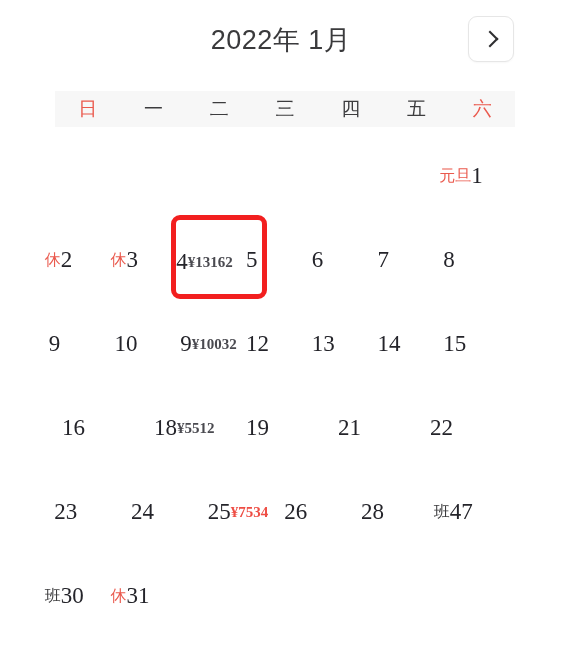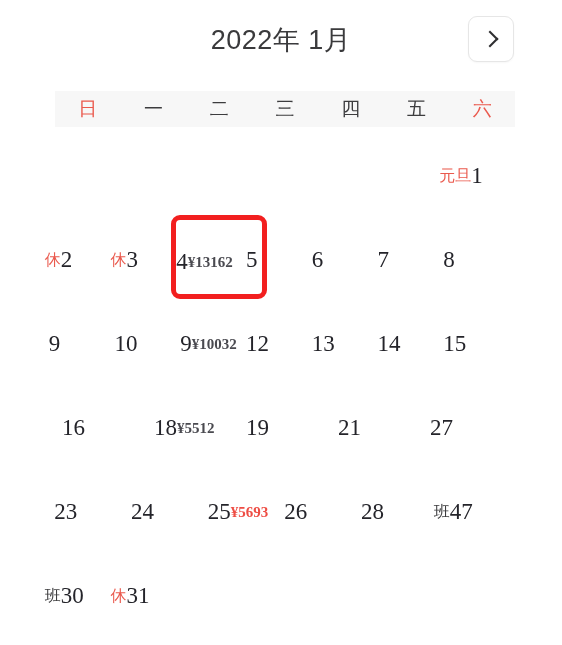--- a/index.html
+++ b/index.html
@@ -318,42 +318,42 @@
         </div>
         <div class="cell">
           <div class="cell-inner">
             <div class="badge spacer">&nbsp;</div>
             <div class="daynum">21</div>
           </div>
         </div>
         <div class="cell">
           <div class="cell-inner">
             <div class="badge spacer">&nbsp;</div>
-            <div class="daynum">27</div>
+            <div class="daynum">22</div>
           </div>
         </div>
       </div>
       <div class="row">
         <div class="cell">
           <div class="cell-inner">
             <div class="badge spacer">&nbsp;</div>
             <div class="daynum">23</div>
           </div>
         </div>
         <div class="cell">
           <div class="cell-inner">
             <div class="badge spacer">&nbsp;</div>
             <div class="daynum">24</div>
           </div>
         </div>
         <div class="cell">
           <div class="cell-inner">
             <div class="badge spacer">&nbsp;</div>
             <div class="daynum">25</div>
-            <div class="price low">¥5693</div>
+            <div class="price low">¥7534</div>
           </div>
         </div>
         <div class="cell">
           <div class="cell-inner">
             <div class="badge spacer">&nbsp;</div>
             <div class="daynum">26</div>
           </div>
         </div>
         <div class="cell">
           <div class="cell-inner">

